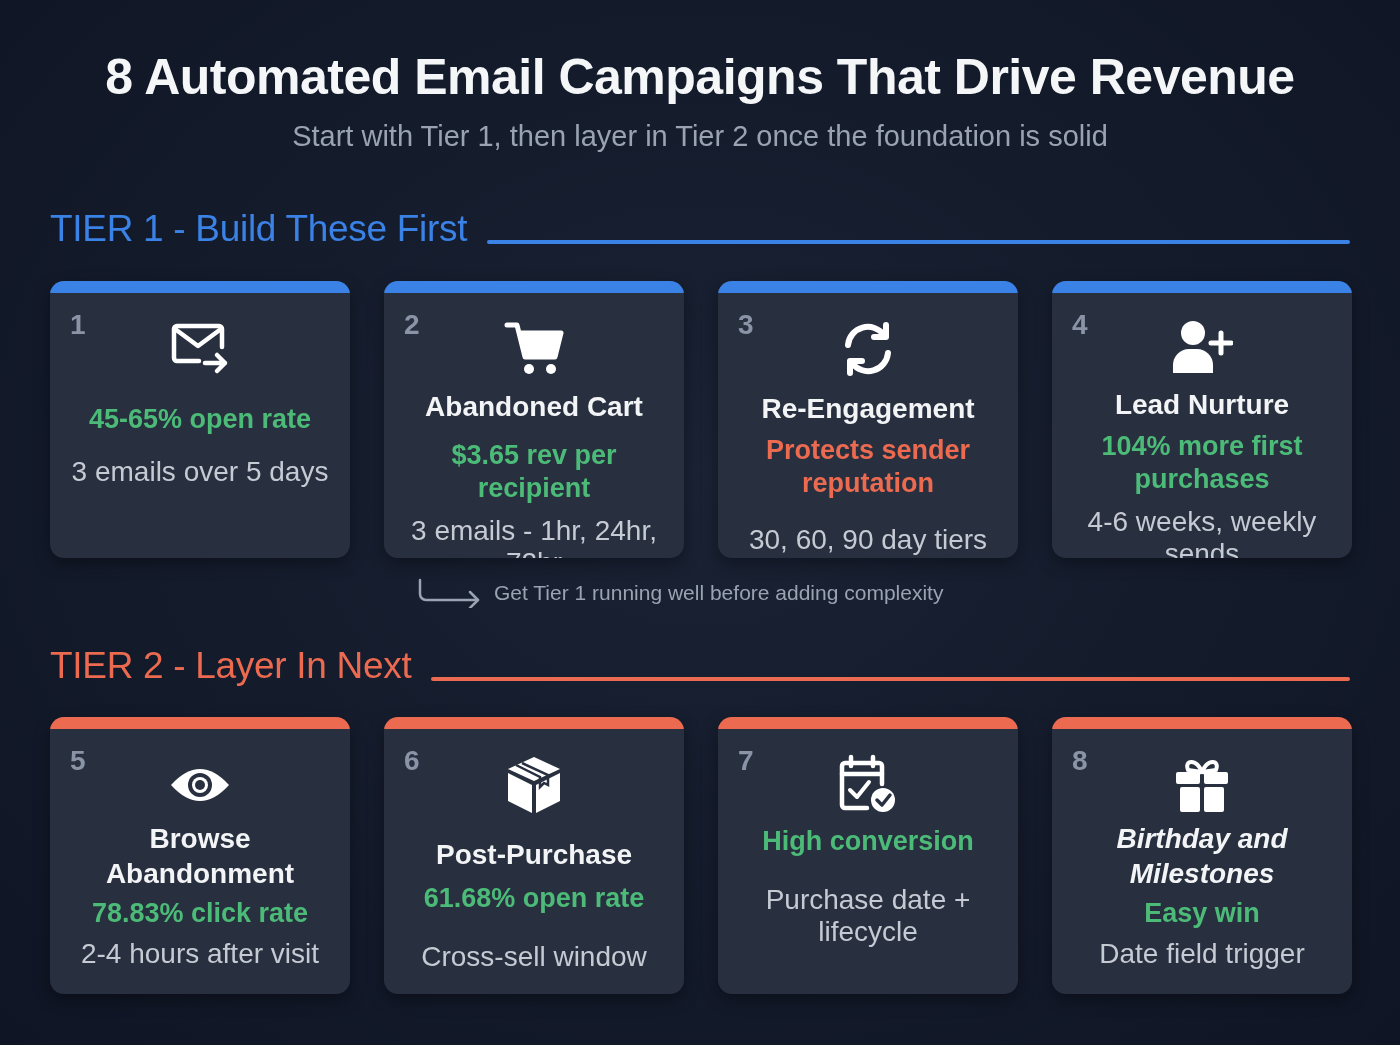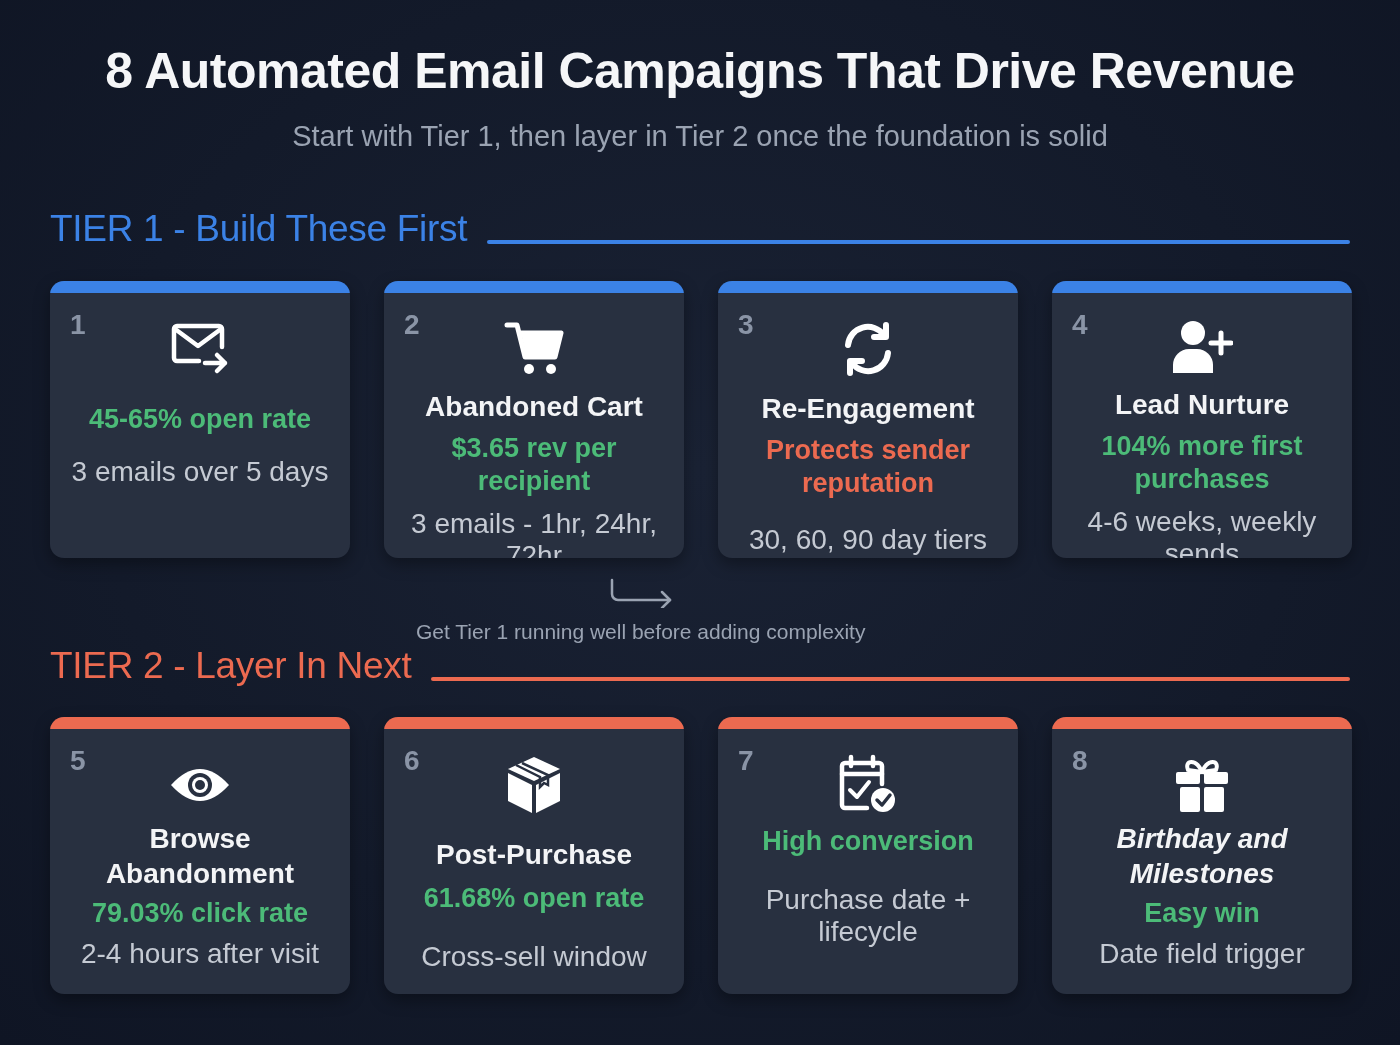--- a/index.html
+++ b/index.html
@@ -4,21 +4,21 @@
 <style>
   * { box-sizing: border-box; margin: 0; padding: 0; }
   html, body { width: 1400px; height: 1045px; overflow: hidden; }
   body {
     background: radial-gradient(ellipse at 50% 45%, #1a2234 0%, #131a2a 60%, #0f1524 100%);
     font-family: "Liberation Sans", "DejaVu Sans", sans-serif;
     color: #fff;
     position: relative;
   }
   .title {
-    position: absolute; left: 0; top: 42px; width: 1400px;
+    position: absolute; left: 0; top: 48px; width: 1400px;
     text-align: center; font-size: 50px; font-weight: 700; color: #f5f6f8;
     letter-spacing: -0.5px;
   }
   .subtitle {
     position: absolute; left: 0; top: 120px; width: 1400px;
     text-align: center; font-size: 29px; color: #9aa3b2;
   }
   .tier-head {
     position: absolute; left: 50px; display: flex; align-items: flex-end; width: 1300px;
   }
@@ -48,21 +48,21 @@
   }
   .card .icon { margin-top: 38px; width: 64px; height: 60px; display: flex; align-items: center; justify-content: center; }
   .card .name { font-size: 28px; font-weight: 700; color: #f3f4f6; text-align: center; line-height: 35px; margin-top: 8px; }
   .card .metric { font-size: 27px; font-weight: 700; text-align: center; line-height: 33px; margin-top: 8px; }
   .card .detail { font-size: 28px; color: #c5cad3; text-align: center; margin-top: 10px; }
   .green { color: #4cbb78; }
   .orange { color: #ec6a50; }
 
   .note {
     position: absolute; left: 416px; top: 578px; display: flex; align-items: center; gap: 12px;
-    color: #9aa3b2; font-size: 21px; flex-direction: column;
+    color: #9aa3b2; font-size: 21px;
   }
 </style>
 </head>
 <body>
 
 <div class="title">8 Automated Email Campaigns That Drive Revenue</div>
 <div class="subtitle">Start with Tier 1, then layer in Tier 2 once the foundation is solid</div>
 
 <div class="tier-head tier1">
   <span class="label">TIER 1 - Build These First</span>
@@ -89,21 +89,21 @@
     <div class="num">2</div>
     <div class="icon">
       <svg width="62" height="58" viewBox="0 0 62 58">
         <path d="M4 6 H14 L22 38 H52 L58 14 H17" fill="none" stroke="#fff" stroke-width="5" stroke-linecap="round" stroke-linejoin="round"></path>
         <path d="M18 14 H57 L51 36 H23 Z" fill="#fff"></path>
         <circle cx="26" cy="50" r="5" fill="#fff"></circle>
         <circle cx="48" cy="50" r="5" fill="#fff"></circle>
       </svg>
     </div>
     <div class="name" style="margin-top:12px">Abandoned Cart</div>
-    <div class="metric green" style="margin-top:8px; width:230px;"><span>$3.65 rev per recipient</span></div>
+    <div class="metric green" style="margin-top:15px; width:230px;"><span>$3.65 rev per recipient</span></div>
     <div class="detail" style="margin-top:10px">3 emails - 1hr, 24hr, 72hr</div>
   </div>
 
   <div class="card">
     <div class="bar"></div>
     <div class="num">3</div>
     <div class="icon">
       <svg width="56" height="56" viewBox="0 0 56 56" fill="none" stroke="#fff" stroke-width="6" stroke-linecap="round" stroke-linejoin="round">
         <path d="M8 24 A20 20 0 0 1 44 14"></path>
         <path d="M46 4 V16 H34"></path>
@@ -151,21 +151,21 @@
     <div class="num">5</div>
     <div class="icon">
       <svg width="62" height="44" viewBox="0 0 62 44">
         <path d="M2 22 Q31 -10 60 22 Q31 54 2 22 Z" fill="#fff"></path>
         <circle cx="31" cy="22" r="12" fill="#283040"></circle>
         <circle cx="31" cy="22" r="8" fill="#fff"></circle>
         <circle cx="31" cy="22" r="5" fill="#283040"></circle>
       </svg>
     </div>
     <div class="name" style="margin-top:6px; width:230px;"><span>Browse Abandonment</span></div>
-    <div class="metric green" style="margin-top:6px">79.03% click rate</div>
+    <div class="metric green" style="margin-top:6px">78.83% click rate</div>
     <div class="detail" style="margin-top:8px">2-4 hours after visit</div>
   </div>
 
   <div class="card">
     <div class="bar"></div>
     <div class="num">6</div>
     <div class="icon">
       <svg width="60" height="60" viewBox="0 0 60 60">
         <path d="M30 2 L56 14 L30 26 L4 14 Z" fill="#fff"></path>
         <path d="M4 18 L28 30 V58 L4 46 Z" fill="#fff"></path>

